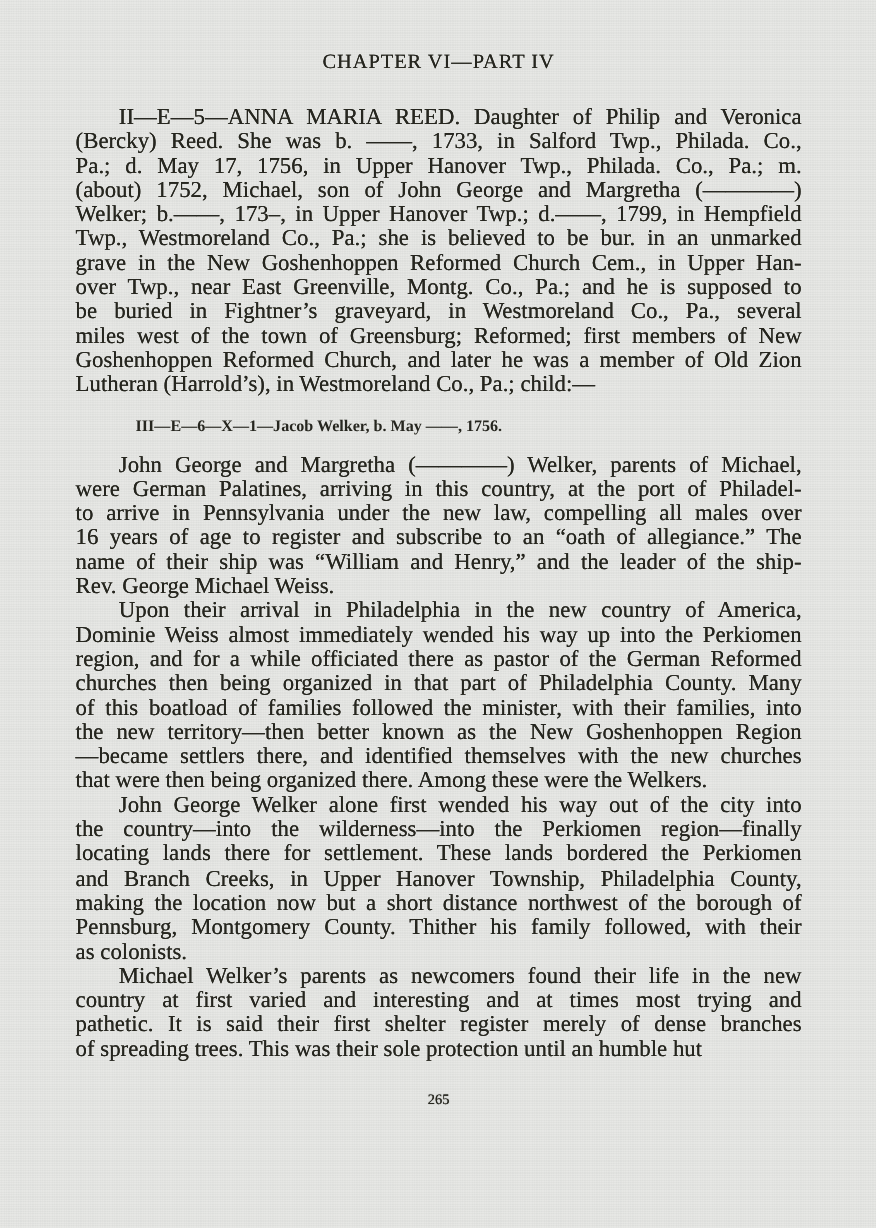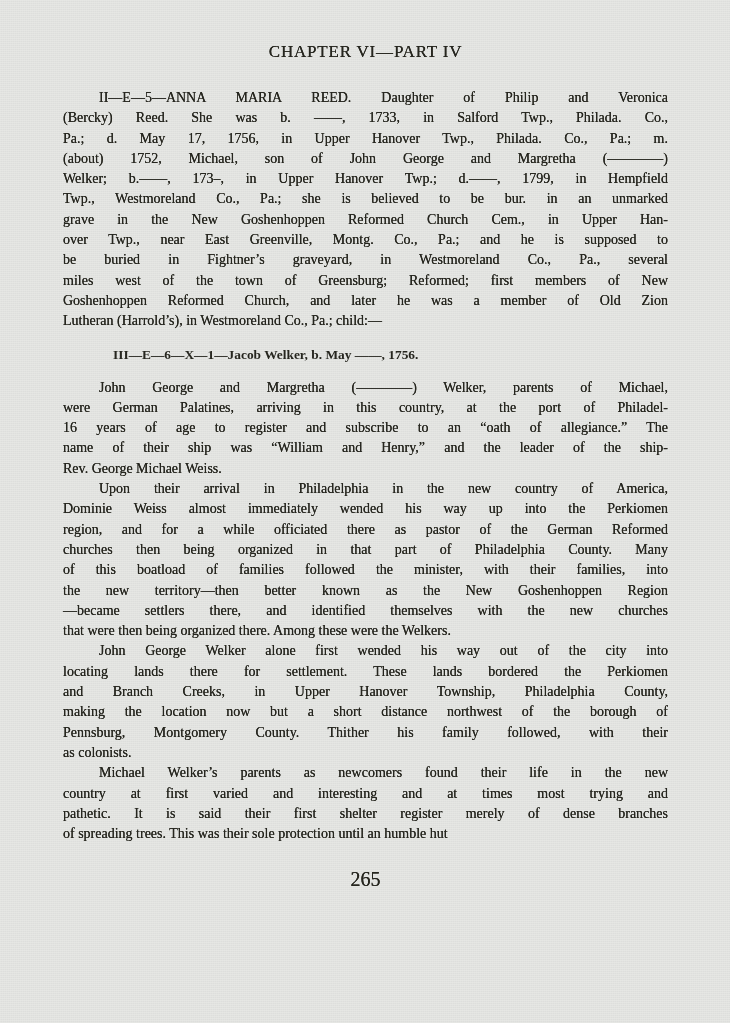--- a/index.html
+++ b/index.html
@@ -31,21 +31,21 @@
     text-shadow: 0 0 0.5px currentColor;
     margin: 0 0 26px 0;
   }
   .text-block {
     width: 605px;
   }
   .block {
     margin: 0;
   }
   .line {
-    font-size: 14px;
+    font-size: 19px;
     line-height: 20.3px;
     text-align: justify;
     text-align-last: justify;
     text-shadow: 0 0 0.45px currentColor;
     white-space: normal;
   }
   .line.first {
     text-indent: 36px;
   }
   .line.last {
@@ -59,21 +59,21 @@
     line-height: 17px;
     font-weight: bold;
     text-shadow: none;
     text-align-last: left;
   }
   .block.child .line.first {
     text-indent: 50px;
   }
   .page-number {
     text-align: center;
-    font-size: 20px;
+    font-size: 12px;
     font-weight: normal;
     text-shadow: 0 0 0.6px currentColor;
     margin-top: 24px;
   }
 </style>
 </head>
 <body>
 
 <div class="scan-page">
   <div class="heading">CHAPTER VI—PART IV</div>
@@ -92,36 +92,38 @@
         <div class="line">miles west of the town of Greensburg; Reformed; first members of New</div>
         <div class="line">Goshenhoppen Reformed Church, and later he was a member of Old Zion</div>
         <div class="line last">Lutheran (Harrold’s), in Westmoreland Co., Pa.; child:—</div>
       </div>
       <div class="block child">
         <div class="line first last">III—E—6—X—1—Jacob Welker, b. May ——, 1756.</div>
       </div>
       <div class="block paragraph">
         <div class="line first">John George and Margretha (————) Welker, parents of Michael,</div>
         <div class="line">were German Palatines, arriving in this country, at the port of Philadel-</div>
+        <div class="line">to arrive in Pennsylvania under the new law, compelling all males over</div>
         <div class="line">16 years of age to register and subscribe to an “oath of allegiance.”  The</div>
         <div class="line">name of their ship was “William and Henry,” and the leader of the ship-</div>
         <div class="line last">Rev. George Michael Weiss.</div>
       </div>
       <div class="block paragraph">
         <div class="line first">Upon their arrival in Philadelphia in the new country of America,</div>
         <div class="line">Dominie Weiss almost immediately wended his way up into the Perkiomen</div>
         <div class="line">region, and for a while officiated there as pastor of the German Reformed</div>
         <div class="line">churches then being organized in that part of Philadelphia County.  Many</div>
         <div class="line">of this boatload of families followed the minister, with their families, into</div>
         <div class="line">the new territory—then better known as the New Goshenhoppen Region</div>
         <div class="line">—became settlers there, and identified themselves with the new churches</div>
         <div class="line last">that were then being organized there.  Among these were the Welkers.</div>
       </div>
       <div class="block paragraph">
         <div class="line first">John George Welker alone first wended his way out of the city into</div>
+        <div class="line">the country—into the wilderness—into the Perkiomen region—finally</div>
         <div class="line">locating lands there for settlement.  These lands bordered the Perkiomen</div>
         <div class="line">and Branch Creeks, in Upper Hanover Township, Philadelphia County,</div>
         <div class="line">making the location now but a short distance northwest of the borough of</div>
         <div class="line">Pennsburg, Montgomery County.  Thither his family followed, with their</div>
         <div class="line last">as colonists.</div>
       </div>
       <div class="block paragraph">
         <div class="line first">Michael Welker’s parents as newcomers found their life in the new</div>
         <div class="line">country at first varied and interesting and at times most trying and</div>
         <div class="line">pathetic.  It is said their first shelter register merely of dense branches</div>

